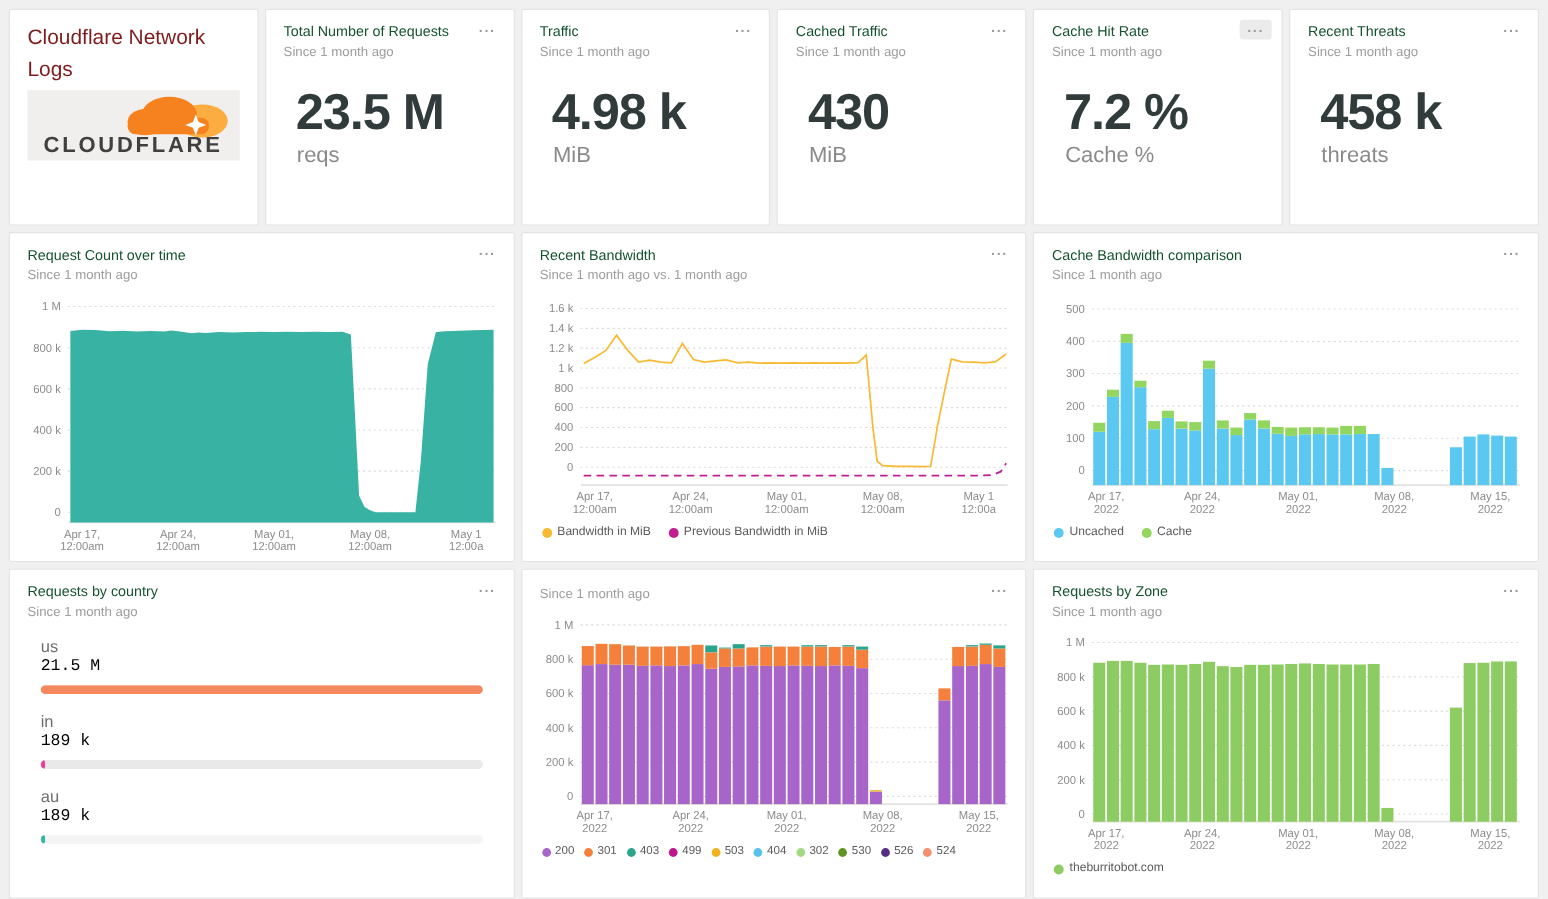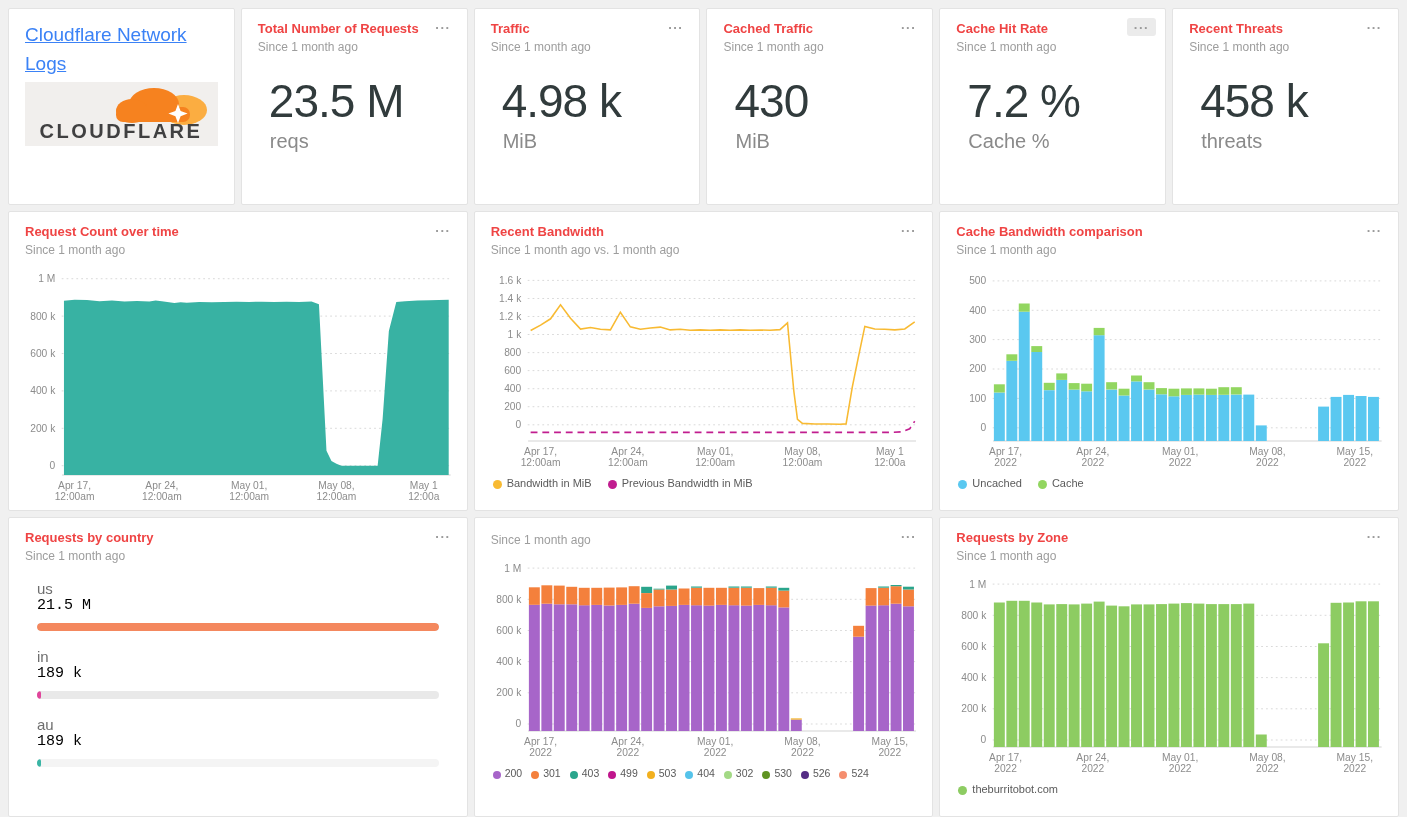--- a/index.html
+++ b/index.html
@@ -4,29 +4,29 @@
 <style>
   html,body{margin:0;padding:0;width:1407px;height:817px;overflow:hidden;
     background:#f0f0f0;font-family:"Liberation Sans",sans-serif;}
   .grid{display:grid;grid-template-columns:repeat(6,minmax(0,1fr));gap:6px;
     padding:8px;box-sizing:border-box;}
   .panel{background:#fff;border:1px solid #e3e3e3;border-radius:2px;position:relative;
     box-sizing:border-box;padding:12px 16px;overflow:hidden;}
   .top{height:197px;}
   .mid{height:300px;}
   .span2{grid-column:span 2;}
-  .ptitle{font-size:13px;font-weight:bold;color:#ef4444;line-height:1.25;}
+  .ptitle{font-size:13px;font-weight:normal;color:#14532d;line-height:1.25;}
   .psub{font-size:12px;color:#9d9d9d;margin-top:3px;}
   .menu{position:absolute;top:9px;right:9px;border:none;background:transparent;color:#9a9a9a;
     font-size:13px;font-weight:bold;letter-spacing:1.5px;cursor:pointer;padding:3px 7px 7px;
     border-radius:3px;line-height:8px;}
   .menu.hl{background:#ebebeb;}
-  .stat-value{font-size:46px;color:#313b3c;margin-top:20px;padding-left:11px;letter-spacing:-1px;white-space:nowrap;}
+  .stat-value{font-size:46px;color:#313b3c;margin-top:20px;padding-left:11px;letter-spacing:-1px;white-space:nowrap;font-weight:bold;}
   .stat-unit{font-size:20px;color:#8a8a8a;padding-left:12px;margin-top:2px;}
-  .logo-title{font-size:19px;color:#3b82f6;line-height:1.5;text-decoration:underline;}
+  .logo-title{font-size:19px;color:#7f1d1d;line-height:1.5;}
   .logo-box{margin-top:4px;height:64px;background:#f1efed;display:flex;align-items:center;justify-content:center;}
   .chart{margin-top:10px;}
   .chart svg{display:block;width:100%;}
   .tick{font-size:10.5px;fill:#8c8c8c;}
   .legend{display:flex;gap:16px;margin-top:4px;padding-left:2px;align-items:center;}
   .legend.tight{gap:9px;}
   .legend-item{display:flex;align-items:flex-end;gap:5px;font-size:11px;color:#5a5a5a;cursor:pointer;white-space:nowrap;}
   .legend.tight .legend-item{font-size:10.5px;gap:4px;}
   .dot{width:9px;height:9px;border-radius:50%;flex:0 0 auto;}
   .legend.tight .dot{width:8px;height:8px;}

